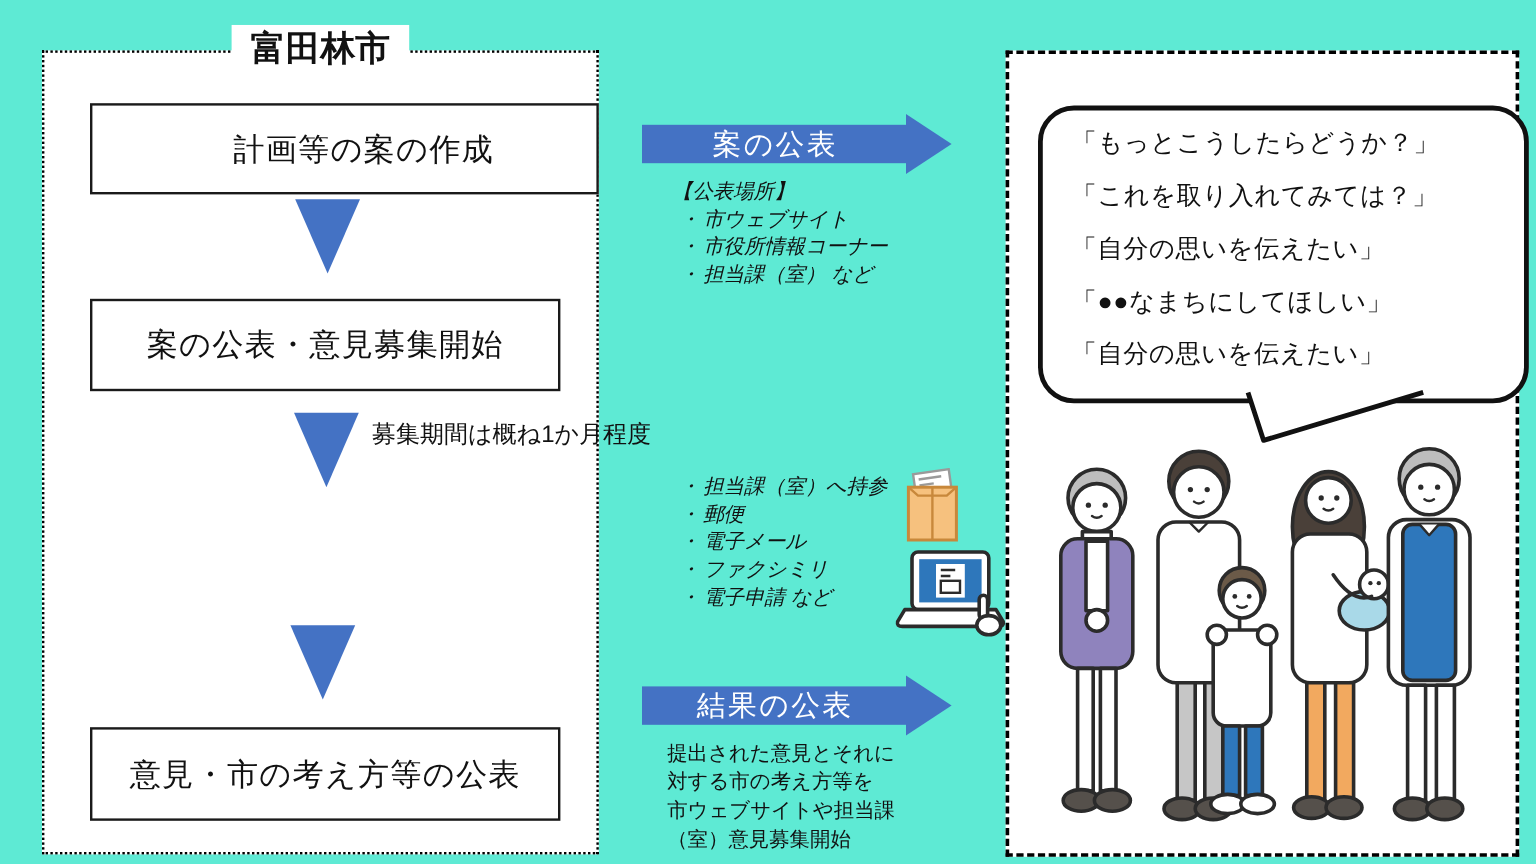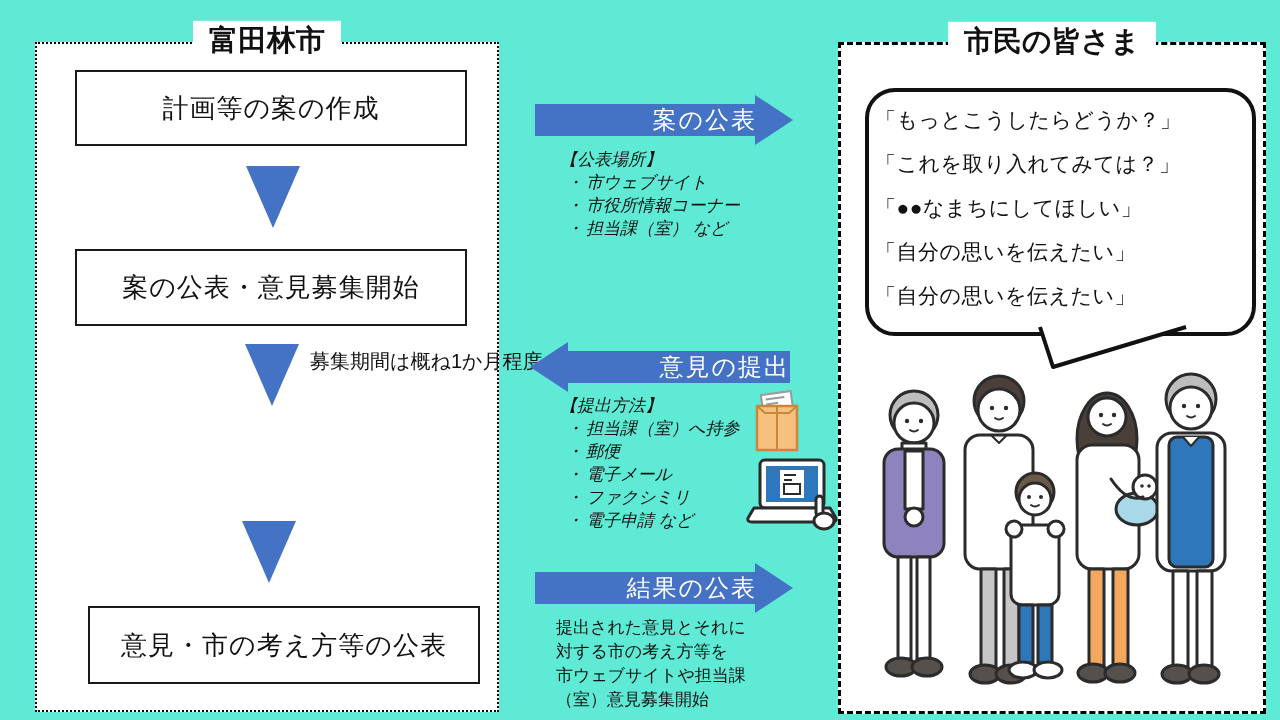--- a/index.html
+++ b/index.html
@@ -26,38 +26,38 @@
   #citizens-panel{left:838px;top:42px;width:422px;height:666px;border:3px dashed #000;}
   .panel-title{
     position:absolute;top:0;left:50%;transform:translate(-50%,-58%);
     background:#fff;padding:0 16px;font-size:29px;font-weight:bold;white-space:nowrap;
   }
   
   .step{
     position:absolute;left:38px;width:388px;border:2px solid #1a1a1a;background:#fff;
     display:flex;align-items:center;justify-content:center;font-size:26px;letter-spacing:1px;
   }
-  #step1{top:26px;height:72px;}
+  #step1{top:42px;height:72px;padding-left:32px;}
   #step2{top:205px;height:73px;}
   #step3{top:385px;height:71px;}
-  #step4{top:562px;height:74px;margin-left:13px;}
+  #step4{top:562px;height:74px;}
   .tri{
     position:absolute;width:0;height:0;
     border-left:27px solid transparent;border-right:27px solid transparent;
     border-top:62px solid var(--flow-blue);
   }
   #tri1{left:209px;top:122px;}
   #tri2{left:208px;top:300px;}
   #tri3{left:205px;top:477px;}
   #period-note{position:absolute;left:273px;top:304px;font-size:20px;white-space:nowrap;}
   
   .arrow{position:absolute;height:50px;}
   .arrow .body{
     position:absolute;top:9px;height:32px;background:var(--flow-blue);
-    display:flex;align-items:center;justify-content:flex-end;
+    display:flex;align-items:center;justify-content:center;
   }
   .arrow .label{color:#fff;font-size:24px;letter-spacing:2px;white-space:nowrap;}
   .arrow .head{position:absolute;top:0;width:0;height:0;
     border-top:25px solid transparent;border-bottom:25px solid transparent;}
   .arrow.right .body{left:0;right:36px;}
   .arrow.right .head{right:0;border-left:38px solid var(--flow-blue);}
   .arrow.left .body{left:36px;right:0;}
   .arrow.left .head{left:0;border-right:38px solid var(--flow-blue);}
   #arrow-publish{left:535px;top:95px;width:258px;}
   #arrow-submit{left:530px;top:342px;width:260px;}
@@ -69,21 +69,21 @@
   .note-block .heading{font-size:17px;}
   .note-block ul{list-style:none;margin:0;padding:0 0 0 6px;}
   .note-block li{display:flex;white-space:nowrap;}
   .note-block .bullet{width:20px;}
   #result-block{position:absolute;left:556px;top:616px;font-size:17px;line-height:24px;}
   #result-block span{display:block;white-space:nowrap;}
   
   #speech-bubble{
     position:absolute;left:24px;top:43px;width:377px;height:234px;
     border:4px solid #111;border-radius:30px;background:#fff;
-    padding:6px 0 0 6px;font-size:21px;line-height:44px;letter-spacing:0.5px;
+    padding:6px 0 0 24px;font-size:21px;line-height:44px;letter-spacing:0.5px;
   }
   #speech-bubble div{white-space:nowrap;}
   #bubble-tail{position:absolute;left:192px;top:279px;}
   #family{position:absolute;left:18px;top:314px;}
   
   .o{stroke:var(--ink);stroke-width:3;stroke-linejoin:round;stroke-linecap:round;}
   .o2{stroke:var(--ink);stroke-width:2;stroke-linejoin:round;stroke-linecap:round;}
 </style>
 </head>
 <body>
@@ -128,28 +128,21 @@
           <span class="bullet">・</span>
           <span>市役所情報コーナー</span>
         </li>
       <li>
           <span class="bullet">・</span>
           <span>担当課（室） など</span>
         </li>
     </ul>
   </div>
 
-  <div class="arrow left" id="arrow-submit">
-    <div class="body">
-        <span class="label">意見の提出</span>
-      </div>
-    <div class="head"></div>
-  </div>
   <div class="note-block" id="submit-block">
-    <div class="heading">【提出方法】</div>
     <ul>
       <li>
           <span class="bullet">・</span>
           <span>担当課（室）へ持参</span>
         </li>
       <li>
           <span class="bullet">・</span>
           <span>郵便</span>
         </li>
       <li>
@@ -199,27 +192,26 @@
     <div class="head"></div>
   </div>
   <div id="result-block">
     <span>提出された意見とそれに</span>
     <span>対する市の考え方等を</span>
     <span>市ウェブサイトや担当課</span>
     <span>（室）意見募集開始</span>
   </div>
 
   <section class="panel" id="citizens-panel">
-    <div class="panel-title">市民の皆さま</div>
 
     <div id="speech-bubble">
       <div>「もっとこうしたらどうか？」</div>
       <div>「これを取り入れてみては？」</div>
+      <div>「自分の思いを伝えたい」</div>
       <div>「●●なまちにしてほしい」</div>
-      <div>「自分の思いを伝えたい」</div>
       <div>「自分の思いを伝えたい」</div>
     </div>
     <svg id="bubble-tail" width="160" height="48" viewBox="0 0 160 48">
       <path d="M7,3 L20,43 L153,3" fill="#fff" stroke="#111" stroke-width="4" stroke-linejoin="round"></path>
     </svg>
 
     <svg id="family" width="396" height="350" viewBox="0 0 396 350">
 
       <g>
         <circle cx="55" cy="56" r="24" fill="var(--hair-gray)" class="o"></circle>

